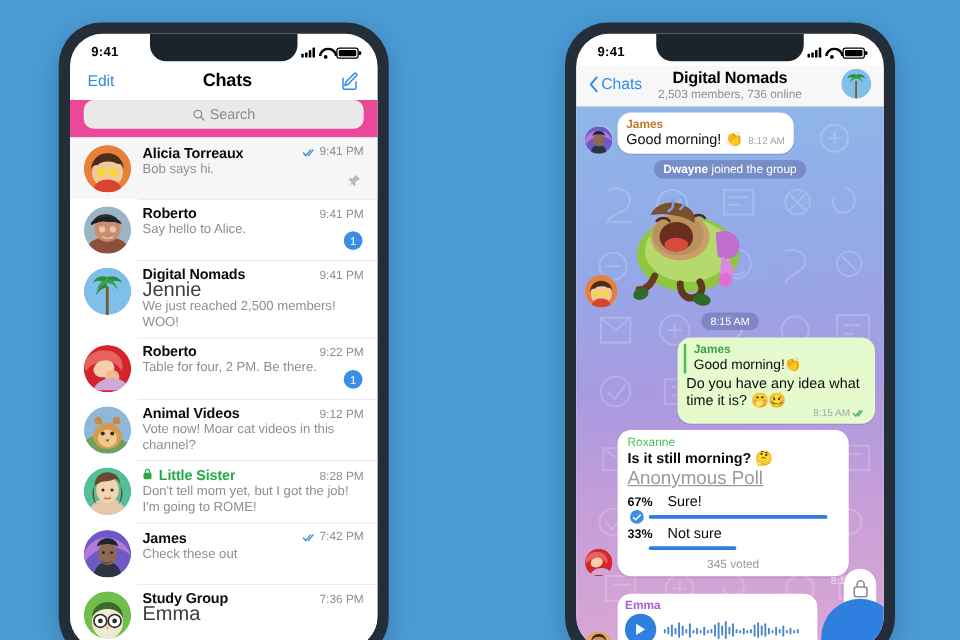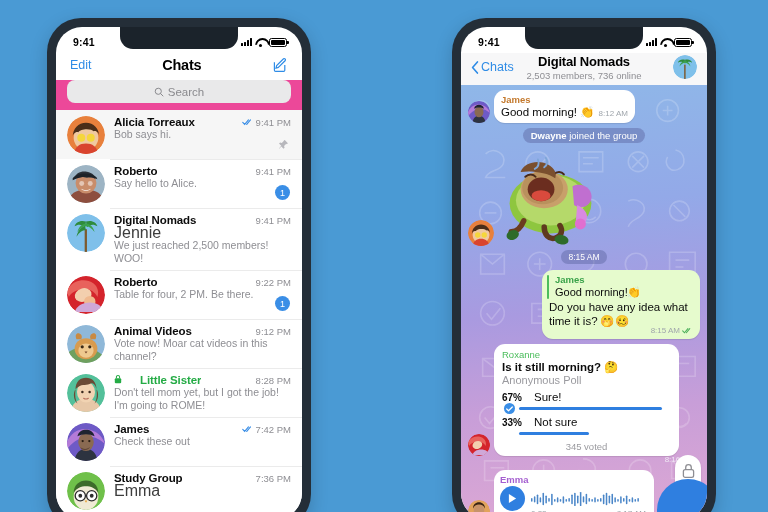--- a/index.html
+++ b/index.html
@@ -103,21 +103,21 @@
   .chat-row + .chat-row::before {
     content: ""; position: absolute; left: 54px; right: 0; top: 0;
     height: 1px; background: #ebebeb;
   }
   .chat-row.unread-bg { background: #f6f6f6; }
   .avatar {
     width: 38px; height: 38px; border-radius: 50%;
     flex: none; overflow: hidden; position: relative;
   }
   .chat-main { flex: 1; min-width: 0; }
-  .chat-top { display:flex; align-items: baseline; gap: 17px; }
+  .chat-top { display:flex; align-items: baseline; gap: 4px; }
   .chat-name {
     font-size: 11.5px; font-weight: bold; color: #0b0b0b;
     white-space: nowrap; overflow: hidden; text-overflow: ellipsis;
     letter-spacing: -.1px;
   }
   .chat-name.secret { color: #24ab45; }
   .lock-ico { width:8px; height:10px; flex:none; margin-right:1px; }
   .chat-time {
     margin-left: auto; font-size: 9.5px; color: #8e8e93;
     white-space: nowrap; display: flex; align-items: center; gap: 2px;
@@ -189,21 +189,21 @@
     font-size: 8.5px; border-radius: 9px; padding: 2px 7px;
   }
 
   .sticker-row { display:flex; align-items:flex-end; gap:3px; margin-bottom: 2px; }
   .sticker { width: 118px; height: 100px; }
 
   
   .poll { background:#fff; border-radius: 11px; padding: 5px 8px 4px; width: 185px; box-shadow: 0 1px 1px rgba(0,0,0,.1); }
   .poll .author { font-size: 9.5px; font-weight:normal; color:#4bbd5c; line-height:11px; }
   .poll .q { font-size: 11.5px; font-weight: bold; color:#0b0b0b; line-height:14px; }
-  .poll .kind { font-size: 11px; color:#9a9a9f; margin-bottom: 5px; }
+  .poll .kind { font-size: 15px; color:#9a9a9f; margin-bottom: 5px; text-decoration: underline; }
   .opt { margin-bottom: 2px; }
   .opt-head { display:flex; align-items:baseline; gap:6px; }
   .opt-pct { font-size: 10px; font-weight: bold; color:#0b0b0b; width: 26px; }
   .opt-label { font-size: 11.5px; color:#0b0b0b; }
   .opt-bar-row { display:flex; align-items:center; gap:4px; padding-left:2px; height: 11px; }
   .check { width: 11px; height: 11px; border-radius:50%; background:#3a8ee6; display:flex; align-items:center; justify-content:center; flex:none;}
   .opt-bar { height: 3px; border-radius: 2px; background:#2f7fe0; }
   .opt-spacer { width: 11px; flex:none; }
   .voted { text-align:center; font-size:9.5px; color:#9a9a9f; margin-top:2px; }
 

